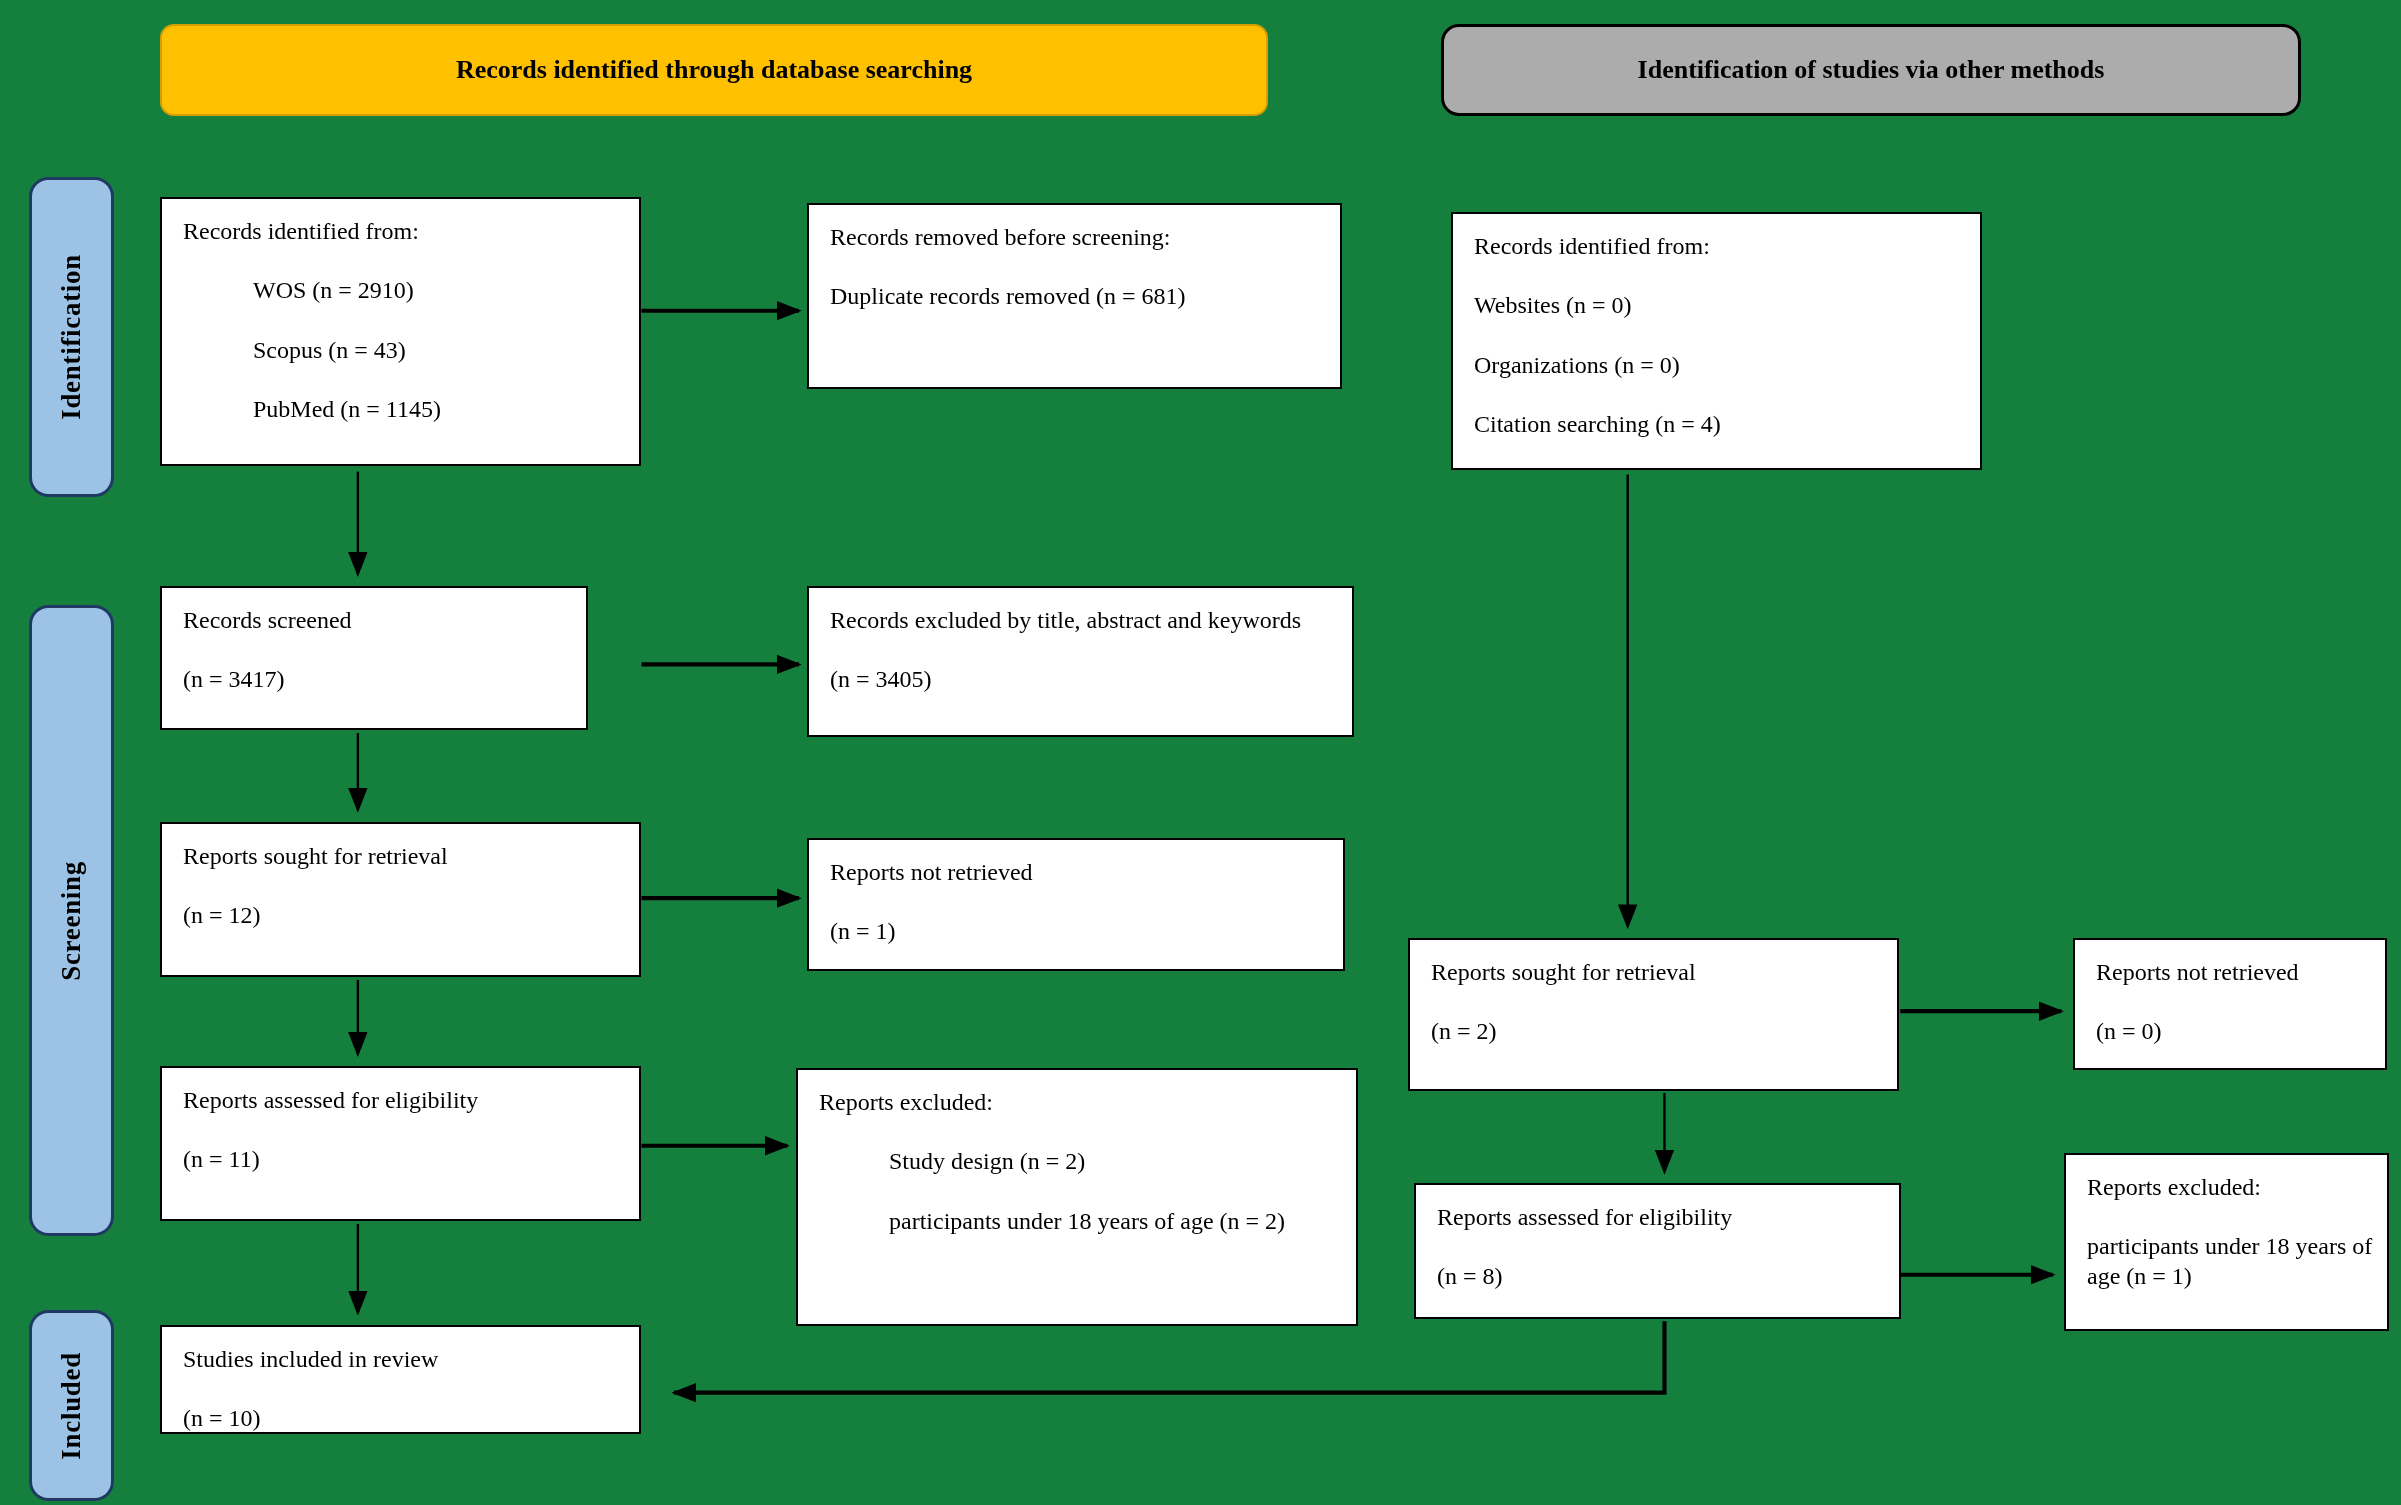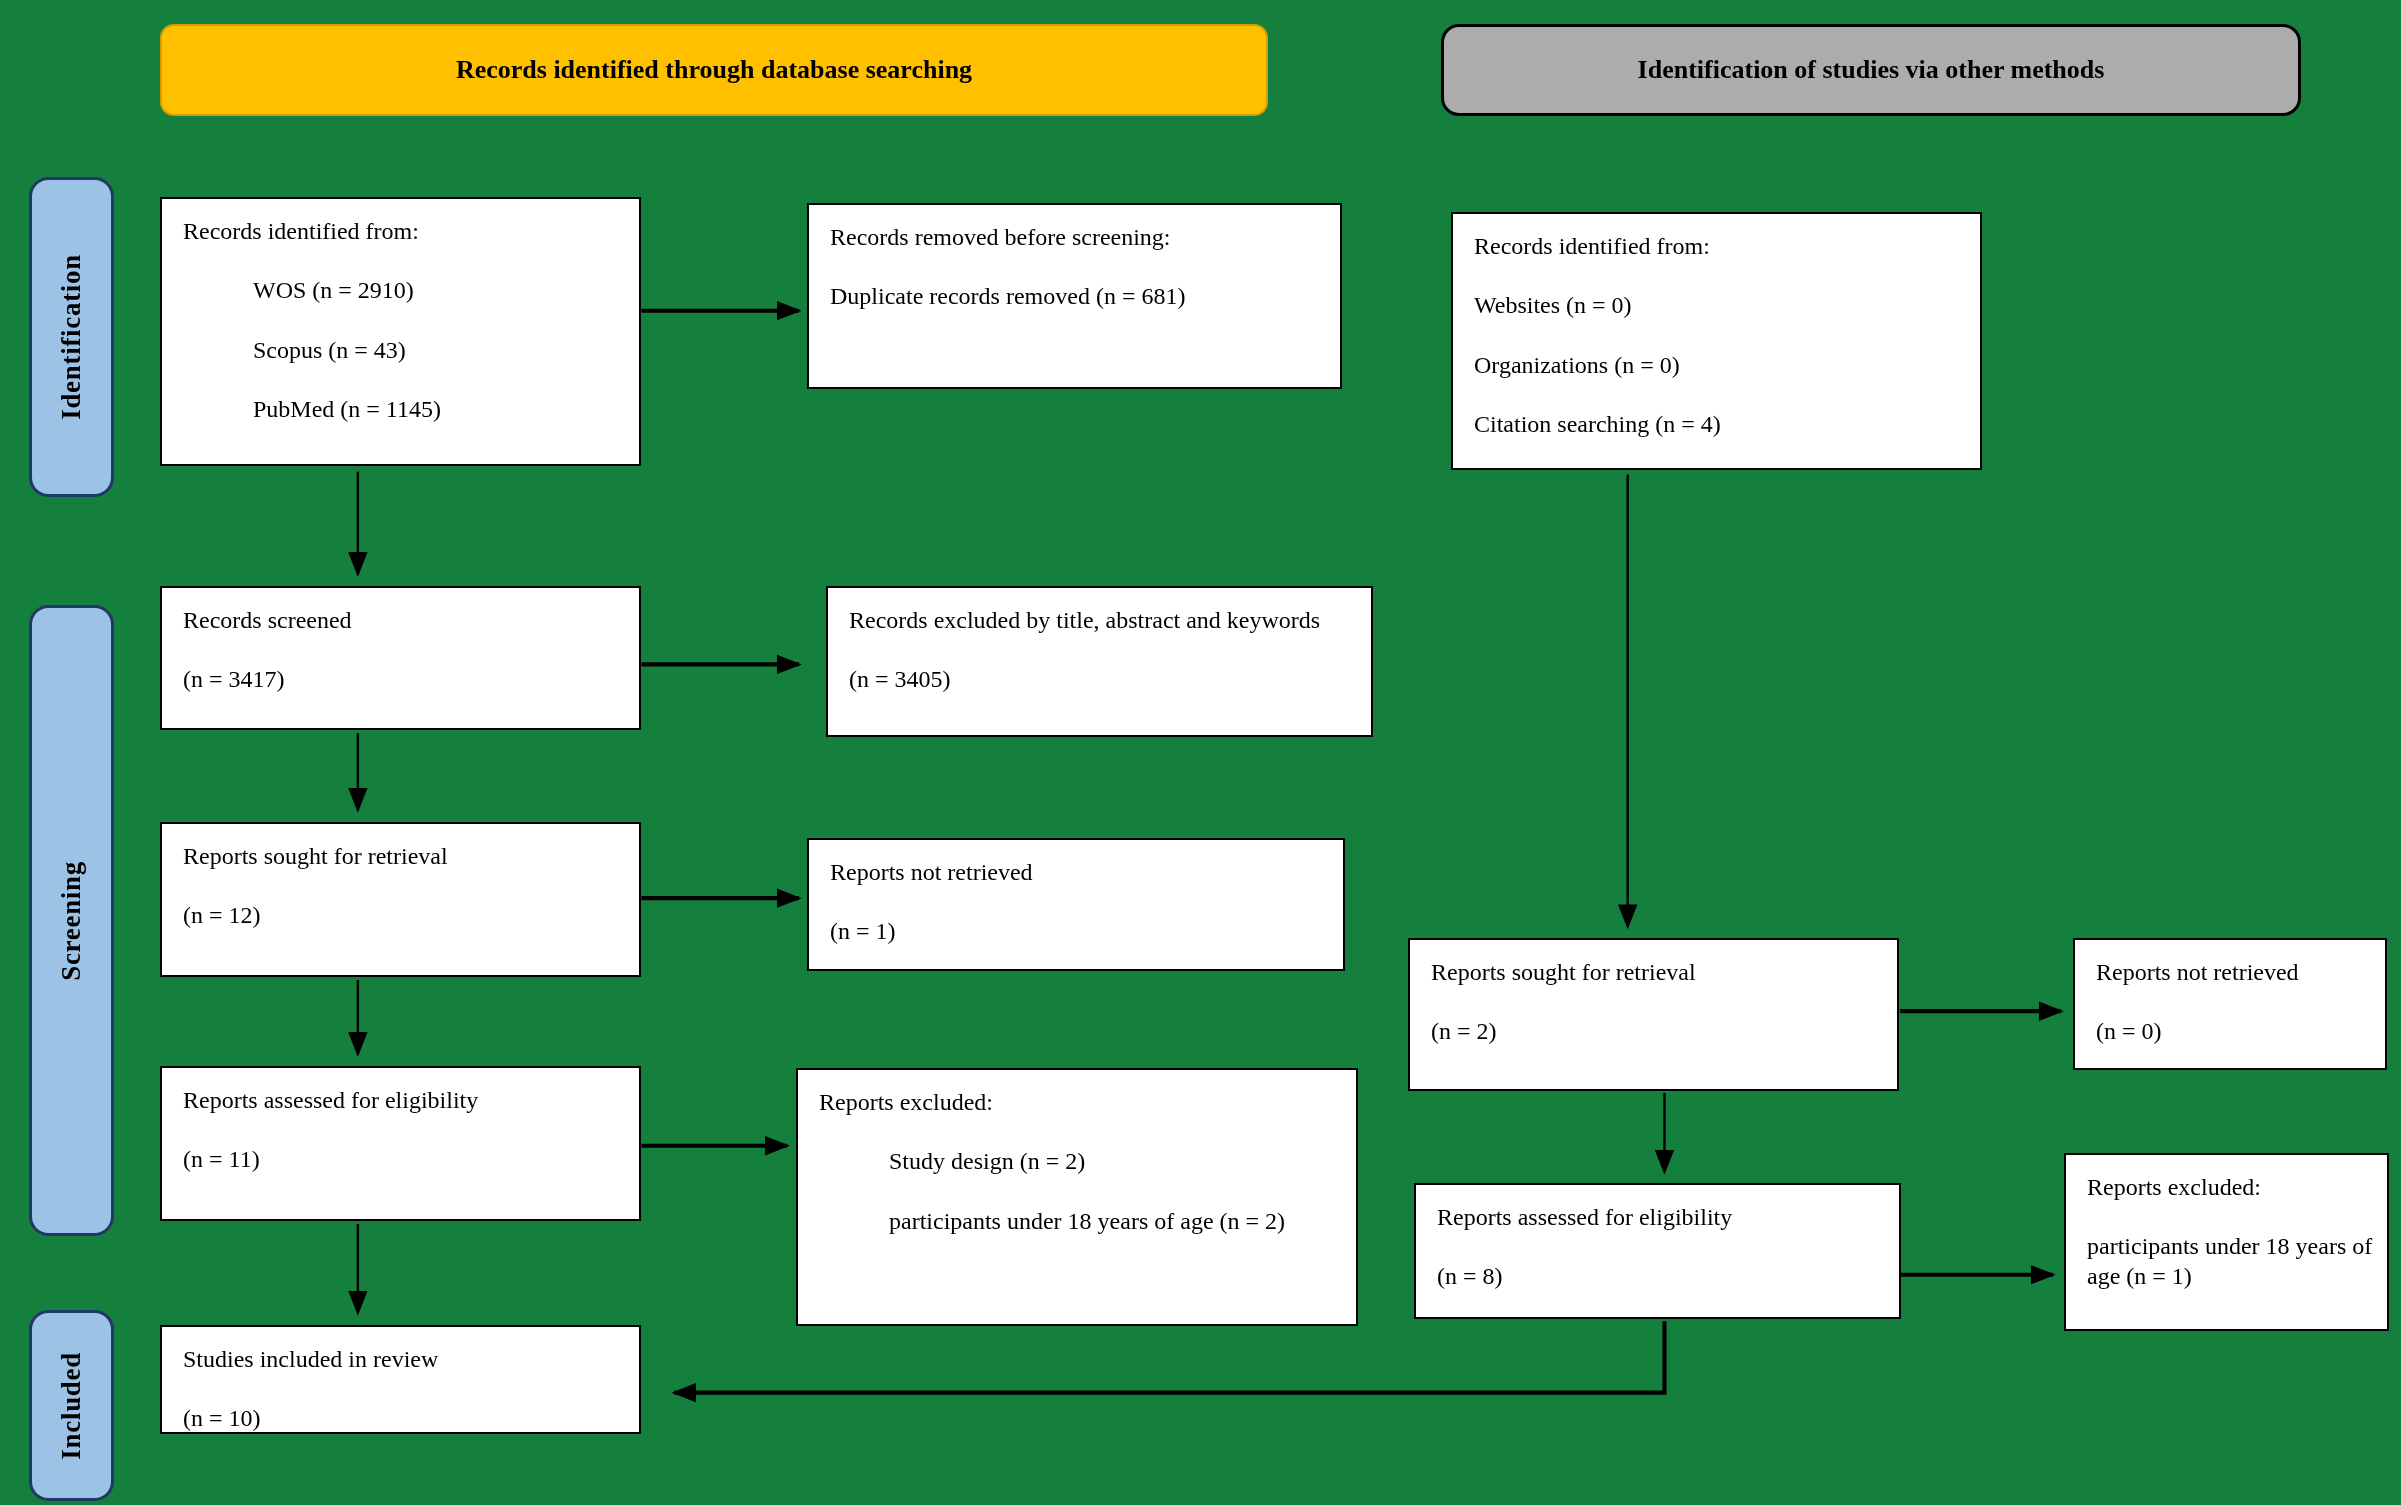--- a/index.html
+++ b/index.html
@@ -64,26 +64,26 @@
     <div class="ln indent">WOS (n = 2910)</div>
     <div class="ln indent">Scopus (n = 43)</div>
     <div class="ln indent">PubMed (n = 1145)</div>
   </div>
 
   <div class="box" style="left:807px; top:203px; width:535px; height:186px;">
     <div class="ln">Records removed before screening:</div>
     <div class="ln">Duplicate records removed (n = 681)</div>
   </div>
 
-  <div class="box" style="left:160px; top:586px; width:481px; height:144px;">
+  <div class="box" style="left:160px; top:586px; width:428px; height:144px;">
     <div class="ln">Records screened</div>
     <div class="ln">(n = 3417)</div>
   </div>
 
-  <div class="box" style="left:826px; top:586px; width:547px; height:151px;">
+  <div class="box" style="left:807px; top:586px; width:547px; height:151px;">
     <div class="ln">Records excluded by title, abstract and keywords</div>
     <div class="ln">(n = 3405)</div>
   </div>
 
   <div class="box" style="left:160px; top:822px; width:481px; height:155px;">
     <div class="ln">Reports sought for retrieval</div>
     <div class="ln">(n = 12)</div>
   </div>
 
   <div class="box" style="left:807px; top:838px; width:538px; height:133px;">

